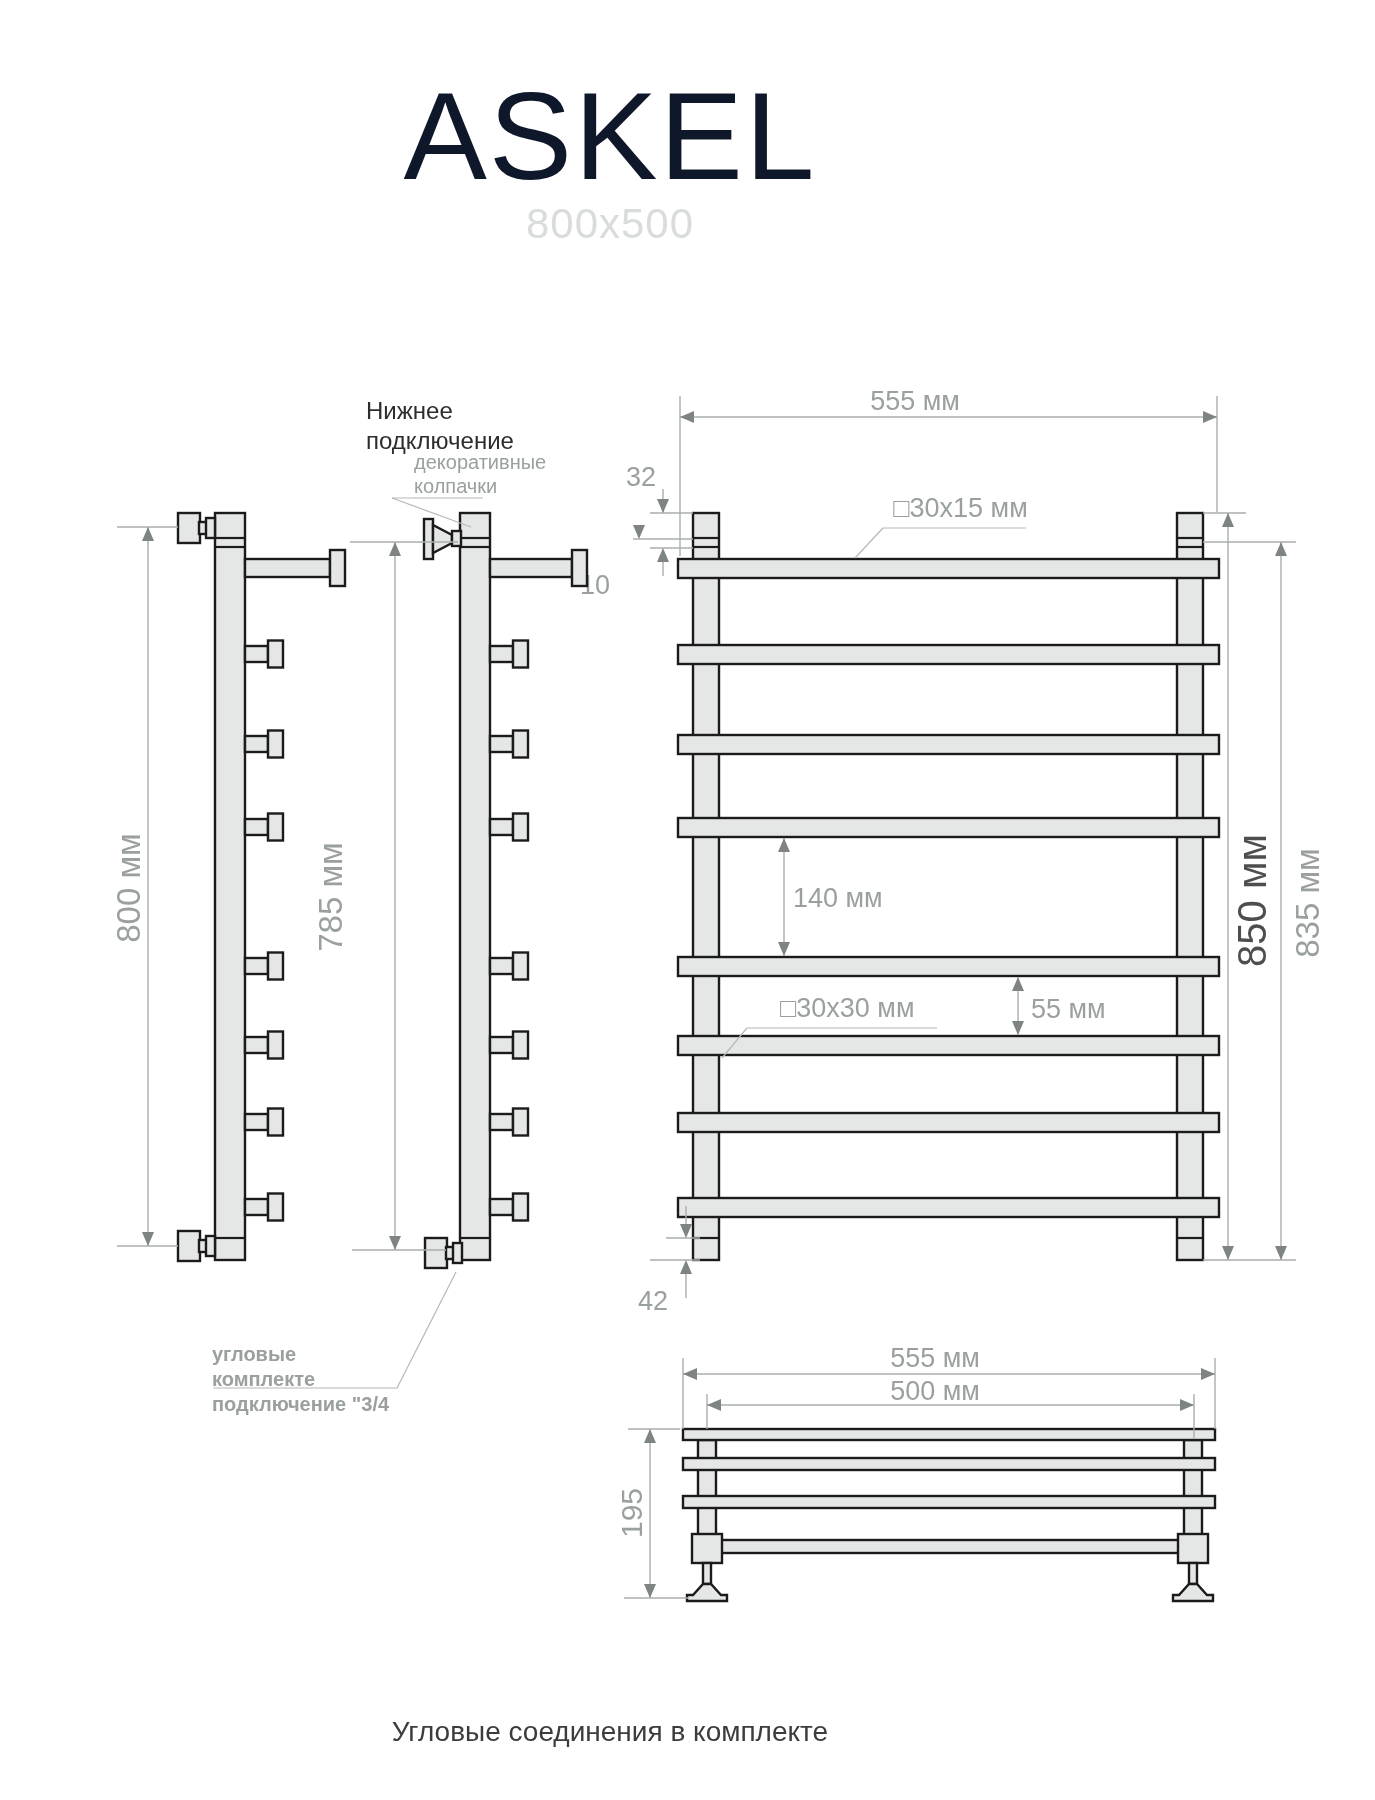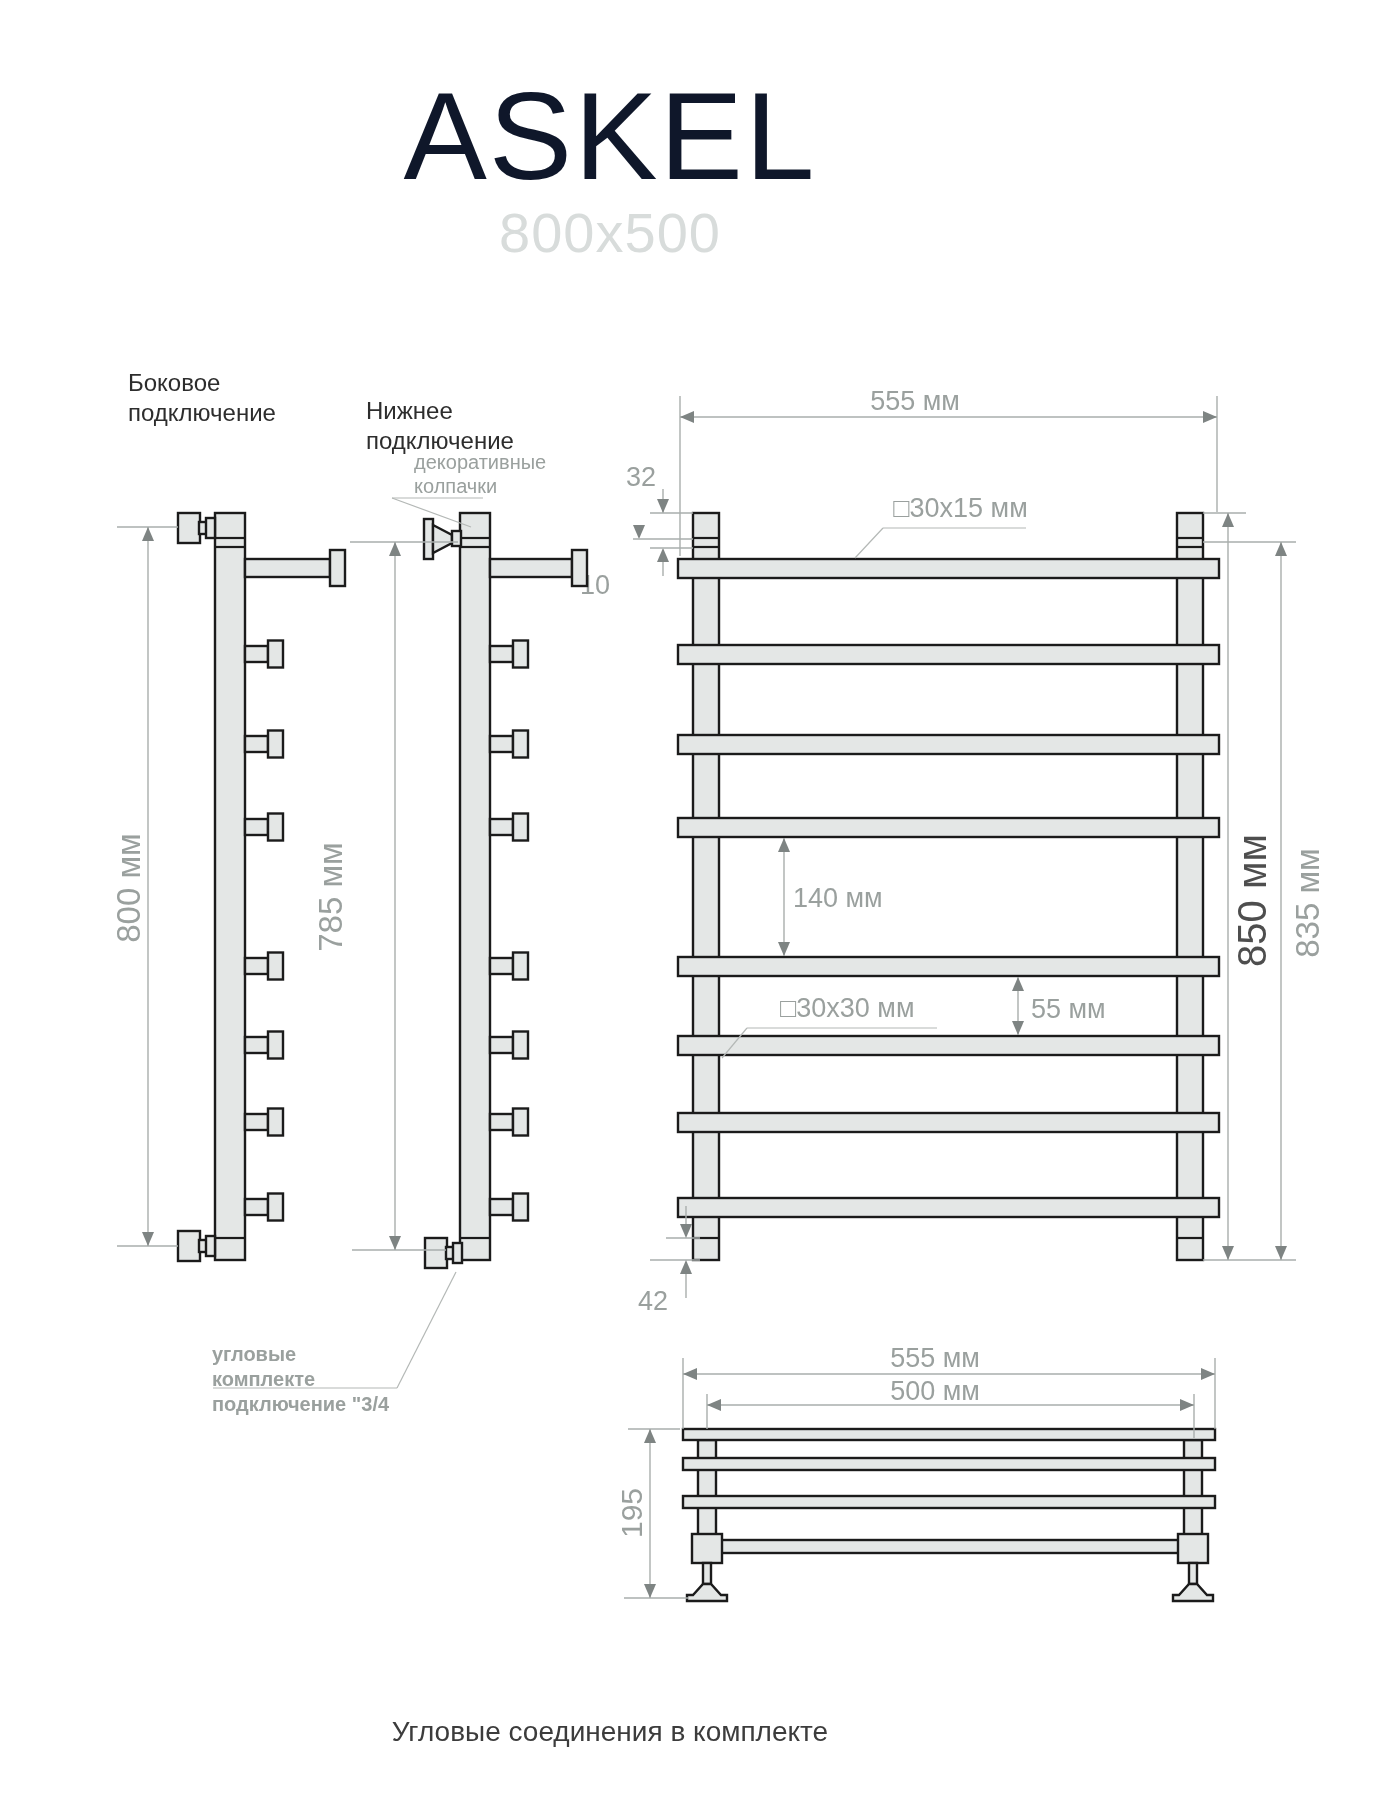--- a/index.html
+++ b/index.html
@@ -10,40 +10,39 @@
   .abs { position:absolute; }
   svg.draw { position:absolute; left:0; top:0; }
   
   .part { fill:#e4e7e6; stroke:#1b1b1b; stroke-width:2.4px; }
   .edge { stroke:#1b1b1b; stroke-width:2.2px; }
   .dim  { stroke:#a9aeac; stroke-width:1.4px; fill:none; }
   .lead { stroke:#b4b8b6; stroke-width:1.2px; fill:none; }
   .arr  { fill:#7e8483; stroke:none; }
   
   .t-title { font-size:125px; letter-spacing:2px; color:#0f172a; line-height:1.05; }
-  .t-sub   { font-size:56px;  letter-spacing:1px; color:#d8dcdb; }
+  .t-sub   { font-size:42px;  letter-spacing:1px; color:#d8dcdb; }
   .t-label { font-size:24px; color:#2d2d2d; line-height:30px; }
   .t-ann   { font-size:20px; color:#9aa09e; line-height:24px; }
   .t-dim   { font-size:27px; color:#9aa09e; white-space:nowrap; }
   .t-dim-dark { font-size:40px; color:#4e4e4e; white-space:nowrap; }
   .t-foot  { font-size:28px; color:#3c3c3c; }
   .rot { transform:rotate(-90deg); transform-origin:center center; }
   .ctr { text-align:center; }
   .rgt { text-align:right; }
   .blk { display:block; }
 </style>
 </head>
 <body>
 
 <div class="canvas">
 
   <div class="abs t-title ctr" style="left:0; top:70; top:70px; width:1220px;">ASKEL</div>
   <div class="abs t-sub ctr" style="left:0; top:200px; width:1220px;">800x500</div>
 
-  <div class="abs t-label" style="left:128px; top:368px; width:180px;">Боковое подключение</div>
   <div class="abs t-label" style="left:366px; top:368px; width:180px;margin-top:28px;">Нижнее подключение</div>
 
   <div class="abs t-ann" style="left:414px; top:450px;">
     <span class="blk">декоративные</span>
     <span class="blk">колпачки</span>
   </div>
 
   <div class="abs t-ann" style="left:212px; top:1342px; line-height:25px;font-weight:bold;">
     <span class="blk">угловые</span>
     <span class="blk">комплекте</span>

